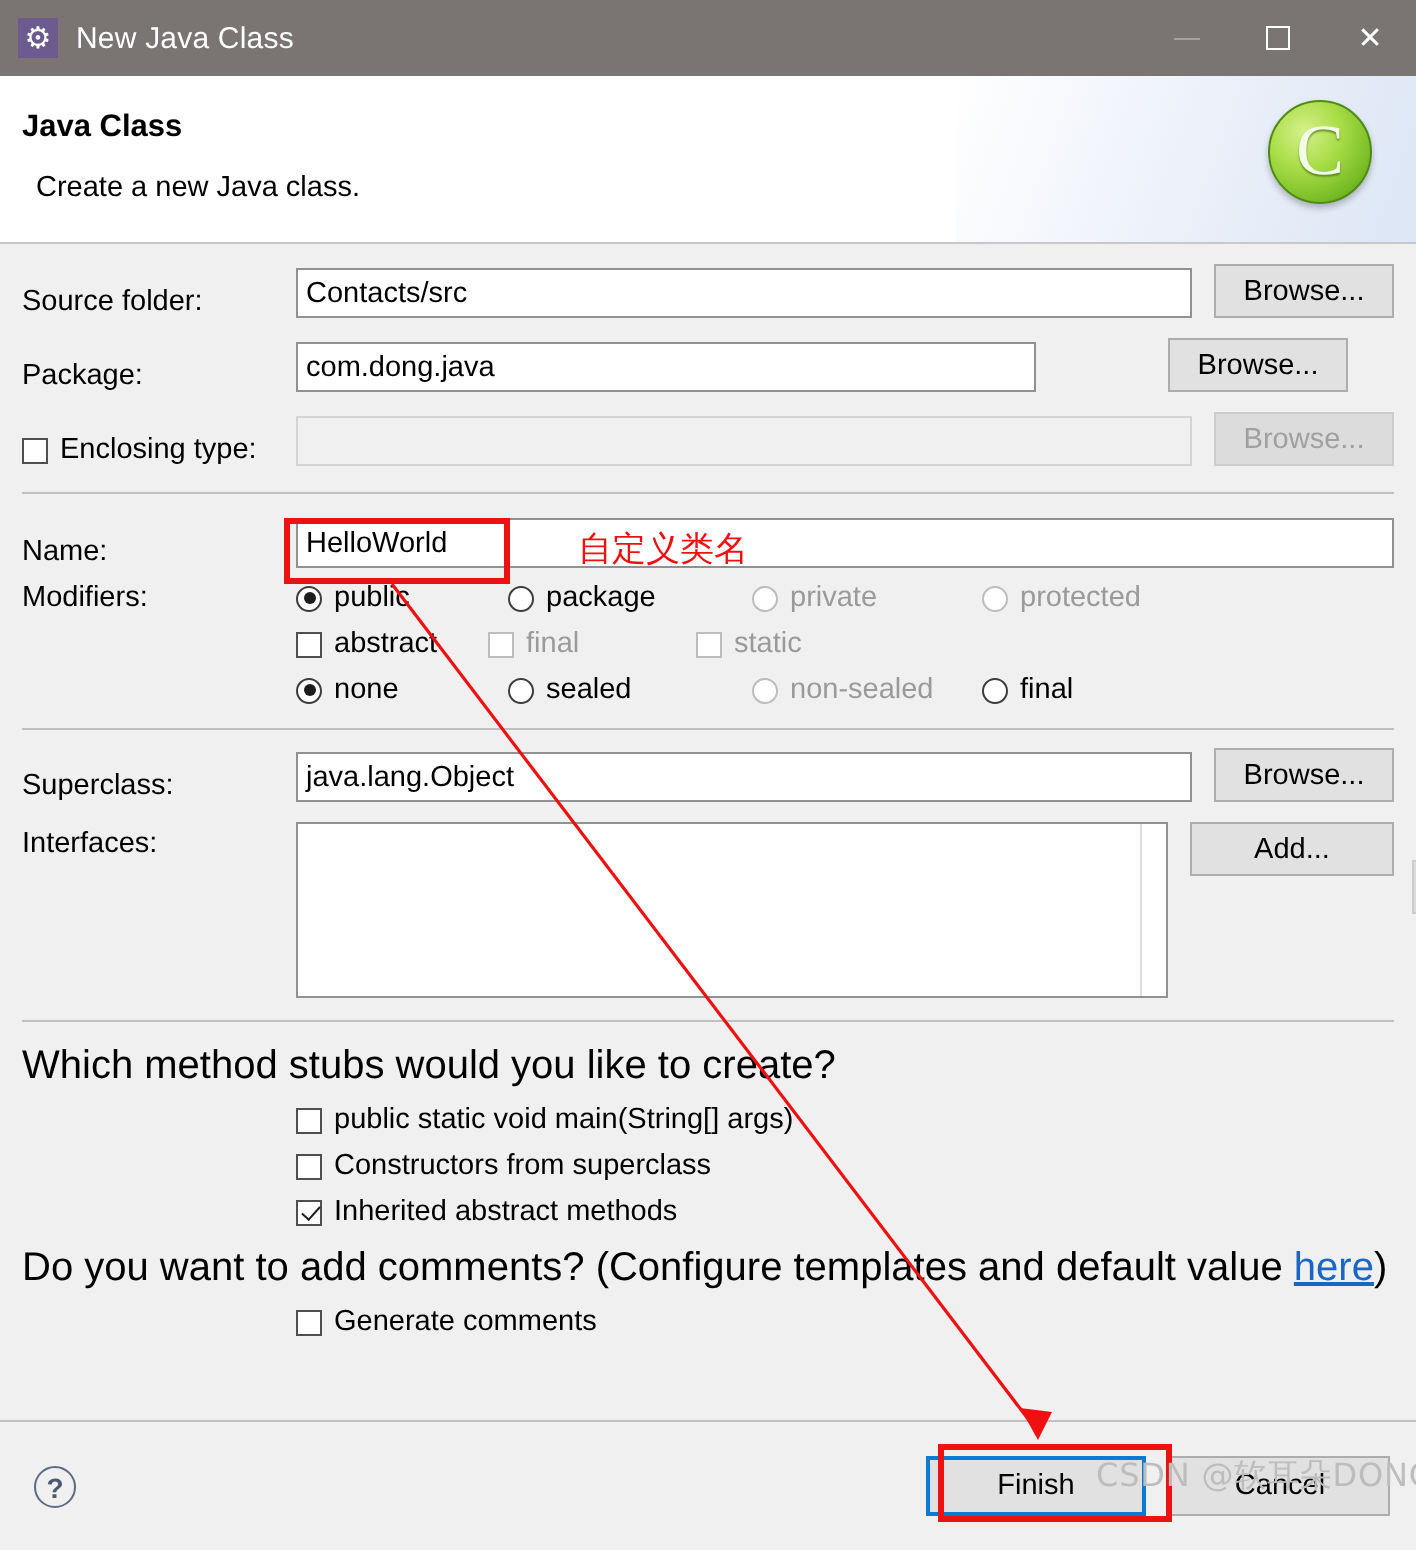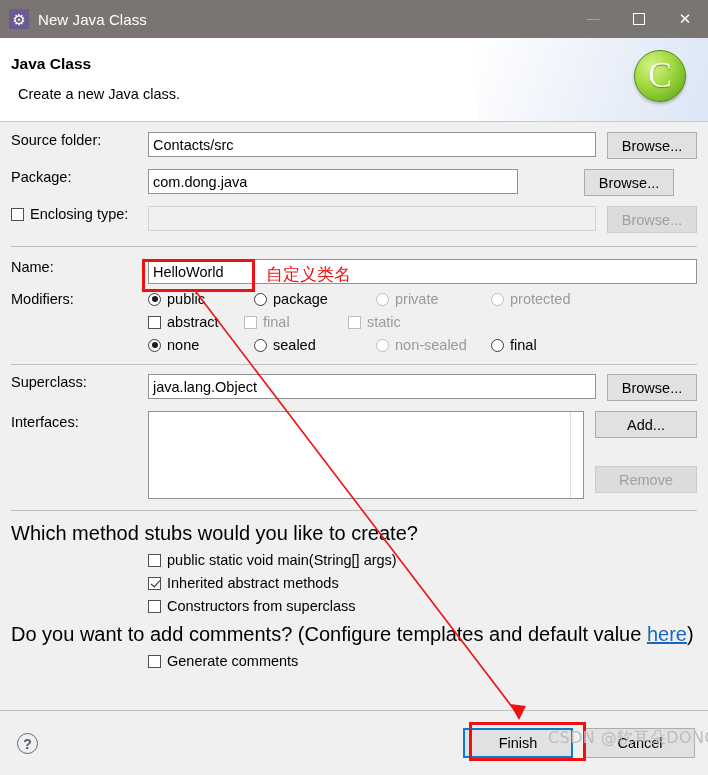--- a/index.html
+++ b/index.html
@@ -63,21 +63,21 @@
   }
   .java-icon span {
     font-family: "Liberation Serif", serif;
     font-size: 36px; color: #f2fbe4; line-height: 1;
     margin-top: -3px; font-weight: 500;
     text-shadow: 0 1px 1px rgba(60,110,10,.7);
   }
 
   
   .content { position: relative; padding: 0 11px; }
-  .row { display: flex; align-items: flex-start; margin-top: 10px; }
+  .row { display: flex; align-items: flex-end; margin-top: 10px; }
   .lbl { width: 137px; flex: none; font-size: 14.5px; }
   .field {
     flex: 1 1 auto; height: 25px; background: #fff;
     border: 1px solid #919191; padding: 9px 4px;
     display: flex; align-items: center; font-size: 14.5px;
   }
   .field.disabled { background: #f0f0f0; border-color: #d4d4d4; }
   .field.short { flex: none; width: 370px; }
   .btn {
     flex: none; width: 90px; height: 27px; margin-left: 11px;
@@ -133,20 +133,21 @@
     width: 110px; height: 30px; background: #e1e1e1; border: 1px solid #adadad;
     display: flex; align-items: center; justify-content: center; font-size: 14.5px;
   }
   .fbtn.focus { border: 2px solid #0a7ad4; }
 
   
   .anno-box { position: absolute; border: 3px solid #ee1111; pointer-events: none; }
   .anno-text {
     position: absolute; color: #ee1111; font-size: 17px;
     font-family: "DejaVu Sans", sans-serif;
+    margin-left: 23px;
   }
   .anno-svg { position: absolute; left: 0; top: 0; width: 708px; height: 775px; pointer-events: none; }
   .watermark {
     position: absolute; left: 548px; top: 728px;
     color: #bdbdbd; font-size: 16px; letter-spacing: .4px;
     font-family: "DejaVu Sans", sans-serif;
     pointer-events: none; white-space: nowrap;
   }
 </style>
 </head>
@@ -271,41 +272,41 @@
     <div class="lbl">Superclass:</div>
     <div class="field">java.lang.Object</div>
     <div class="btn">Browse...</div>
   </div>
 
   <div class="row" style="align-items:flex-start; margin-top:10px">
     <div class="lbl" style="padding-top:3px">Interfaces:</div>
     <div style="flex:1 1 auto; height:88px; background:#fff; border:1px solid #919191; position:relative;">
       <div style="position:absolute; right:0; top:0; bottom:0; width:13px; border-left:1px solid #dcdcdc; background:#fff;"></div>
     </div>
-    <div style="flex:none; width:102px; margin-left:11px; display:flex; flex-direction:column; gap:9px;">
+    <div style="flex:none; width:102px; margin-left:11px; display:flex; flex-direction:row; gap:9px;">
       <div class="btn" style="margin-left:0; width:102px">Add...</div>
       <div class="btn disabled" style="margin-left:0; width:102px; margin-top:19px">Remove</div>
     </div>
   </div>
 
   <div class="sep" style="margin-top:11px"></div>
 
   <div class="stub-q">Which method stubs would you like to create?</div>
 
   <div class="stub-row">
     <span class="cb"></span>
     <span>public static void main(String[] args)</span>
   </div>
   <div class="stub-row">
+    <span class="cb"></span>
+    <span>Constructors from superclass</span>
+  </div>
+  <div class="stub-row">
     <span class="cb on"></span>
     <span>Inherited abstract methods</span>
-  </div>
-  <div class="stub-row">
-    <span class="cb"></span>
-    <span>Constructors from superclass</span>
   </div>
 
   <div class="stub-q" style="margin-top:9px">
     <span>Do you want to add comments? (Configure templates and default value </span><span class="lnk">here</span><span>)</span>
   </div>
 
   <div class="stub-row">
     <span class="cb"></span>
     <span>Generate comments</span>
   </div>

